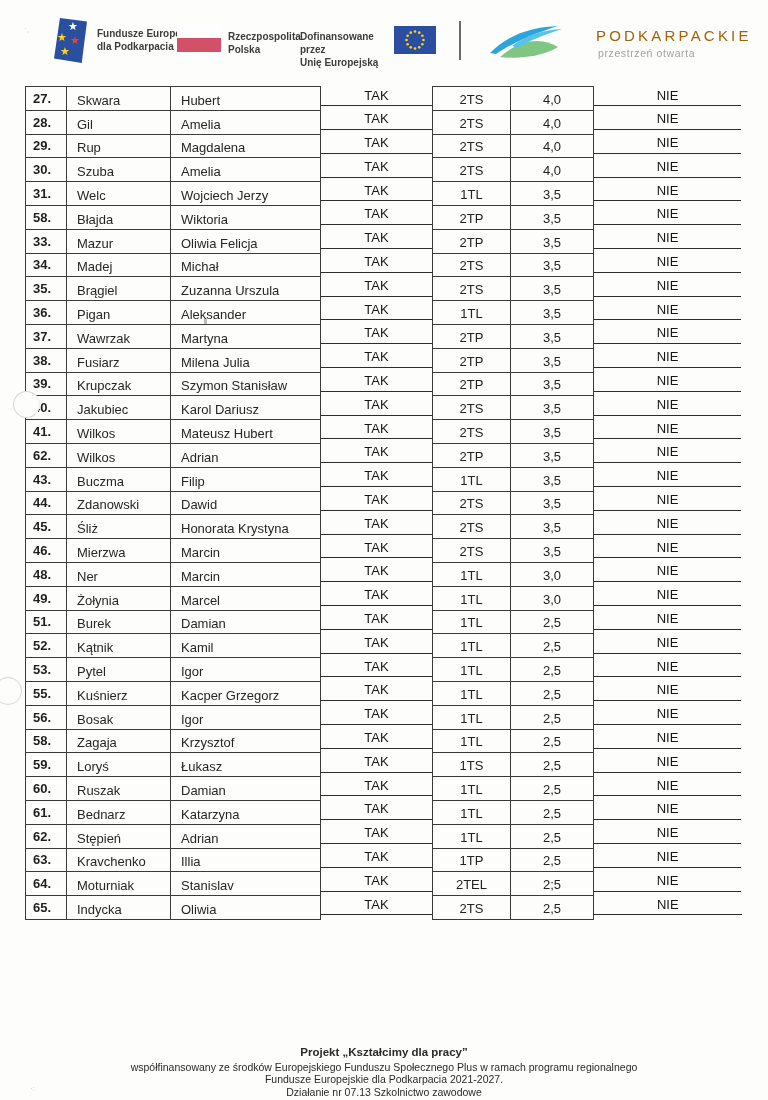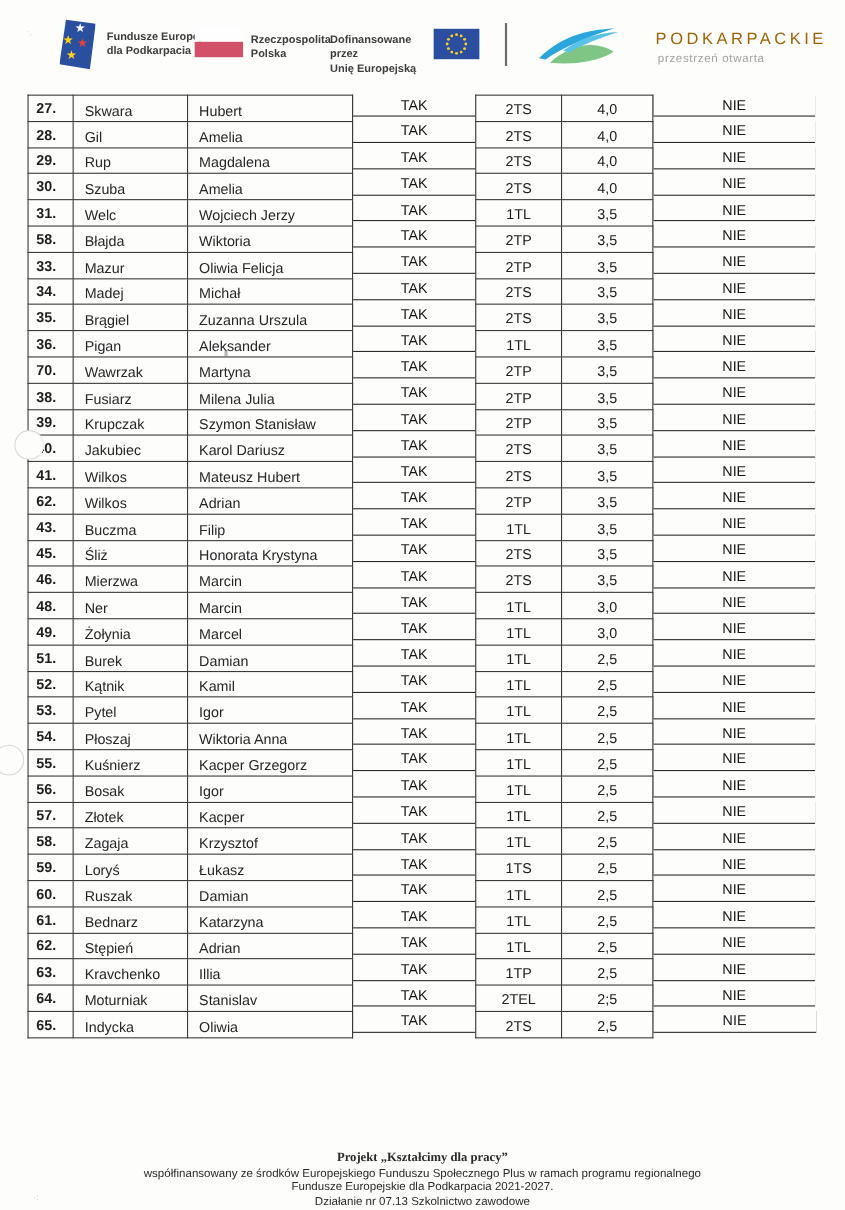--- a/index.html
+++ b/index.html
@@ -46,21 +46,21 @@
      content:"";position:absolute;left:-1px;right:-1px;top:-4px;bottom:4px;
      border:1.5px solid #2c2c2c;pointer-events:none;}
   td.c-class,td.c-score{text-align:center;vertical-align:bottom;padding-bottom:3px;color:#222;}
   
   .blob{position:absolute;background:#fdfdfc;border-radius:50%;}
   .blob1{left:13px;top:391px;width:25px;height:25px;border:1px solid #d7d7d4;border-right-color:#eceeea;}
   .blob2{left:-6px;top:677px;width:26px;height:26px;border:1px solid #d7d7d4;}
   
   .footer{position:absolute;left:0;top:1046px;width:768px;text-align:center;
           color:#2a2a2a;font-size:10.5px;line-height:1.2;}
-  .footer .f1{font-weight:bold;font-size:11.5px;margin-bottom:1px;font-family:Liberation Serif, serif;}
+  .footer .f1{font-weight:bold;font-size:11.5px;margin-bottom:1px;}
   .footer .f5 b{font-weight:bold;}
   .mark-bl{position:absolute;left:30px;top:1084px;font-size:8px;color:#aaa;opacity:.6;}
   .mark-36{position:absolute;left:204px;top:318px;width:3px;height:6px;background:#777;opacity:.5;border-radius:1px;}
 </style>
 </head>
 <body>
 
 <div class="hdr">
   <span class="pencil" style="left:24px;top:24px;">·¸</span>
 
@@ -215,21 +215,21 @@
         <tr>
           <td class="c-num">36.</td>
           <td class="c-surname">Pigan</td>
           <td class="c-name">Aleksander</td>
           <td class="c-tak">TAK</td>
           <td class="c-class">1TL</td>
           <td class="c-score">3,5</td>
           <td class="c-nie">NIE</td>
         </tr>
         <tr>
-          <td class="c-num">70.</td>
+          <td class="c-num">37.</td>
           <td class="c-surname">Wawrzak</td>
           <td class="c-name">Martyna</td>
           <td class="c-tak">TAK</td>
           <td class="c-class">2TP</td>
           <td class="c-score">3,5</td>
           <td class="c-nie">NIE</td>
         </tr>
         <tr>
           <td class="c-num">38.</td>
           <td class="c-surname">Fusiarz</td>
@@ -278,20 +278,29 @@
         <tr>
           <td class="c-num">43.</td>
           <td class="c-surname">Buczma</td>
           <td class="c-name">Filip</td>
           <td class="c-tak">TAK</td>
           <td class="c-class">1TL</td>
           <td class="c-score">3,5</td>
           <td class="c-nie">NIE</td>
         </tr>
         <tr>
+          <td class="c-num">44.</td>
+          <td class="c-surname">Zdanowski</td>
+          <td class="c-name">Dawid</td>
+          <td class="c-tak">TAK</td>
+          <td class="c-class">2TS</td>
+          <td class="c-score">3,5</td>
+          <td class="c-nie">NIE</td>
+        </tr>
+        <tr>
           <td class="c-num">45.</td>
           <td class="c-surname">Śliż</td>
           <td class="c-name">Honorata Krystyna</td>
           <td class="c-tak">TAK</td>
           <td class="c-class">2TS</td>
           <td class="c-score">3,5</td>
           <td class="c-nie">NIE</td>
         </tr>
         <tr>
           <td class="c-num">46.</td>
@@ -341,50 +350,32 @@
         <tr>
           <td class="c-num">53.</td>
           <td class="c-surname">Pytel</td>
           <td class="c-name">Igor</td>
           <td class="c-tak">TAK</td>
           <td class="c-class">1TL</td>
           <td class="c-score">2,5</td>
           <td class="c-nie">NIE</td>
         </tr>
         <tr>
-          <td class="c-num">54.</td>
-          <td class="c-surname">Płoszaj</td>
-          <td class="c-name">Wiktoria Anna</td>
-          <td class="c-tak">TAK</td>
-          <td class="c-class">1TL</td>
-          <td class="c-score">2,5</td>
-          <td class="c-nie">NIE</td>
-        </tr>
-        <tr>
           <td class="c-num">55.</td>
           <td class="c-surname">Kuśnierz</td>
           <td class="c-name">Kacper Grzegorz</td>
           <td class="c-tak">TAK</td>
           <td class="c-class">1TL</td>
           <td class="c-score">2,5</td>
           <td class="c-nie">NIE</td>
         </tr>
         <tr>
           <td class="c-num">56.</td>
           <td class="c-surname">Bosak</td>
           <td class="c-name">Igor</td>
-          <td class="c-tak">TAK</td>
-          <td class="c-class">1TL</td>
-          <td class="c-score">2,5</td>
-          <td class="c-nie">NIE</td>
-        </tr>
-        <tr>
-          <td class="c-num">57.</td>
-          <td class="c-surname">Złotek</td>
-          <td class="c-name">Kacper</td>
           <td class="c-tak">TAK</td>
           <td class="c-class">1TL</td>
           <td class="c-score">2,5</td>
           <td class="c-nie">NIE</td>
         </tr>
         <tr>
           <td class="c-num">58.</td>
           <td class="c-surname">Zagaja</td>
           <td class="c-name">Krzysztof</td>
           <td class="c-tak">TAK</td>

